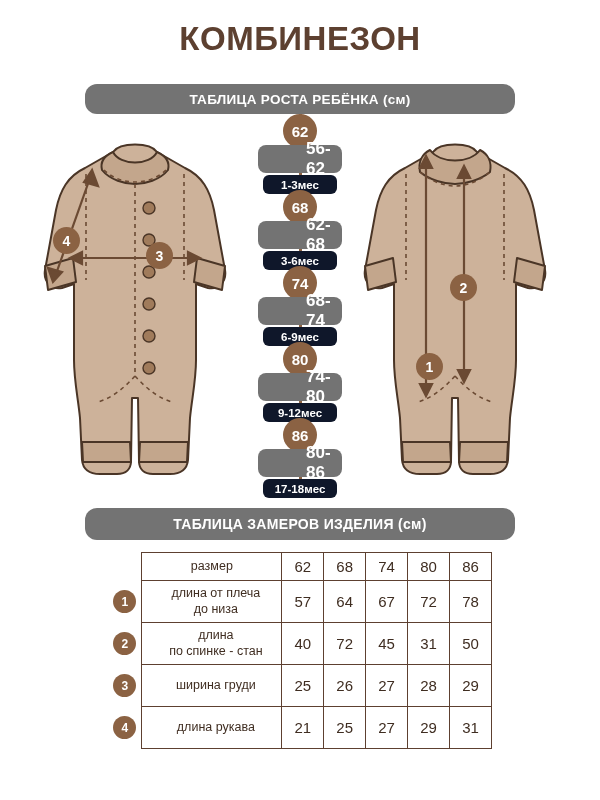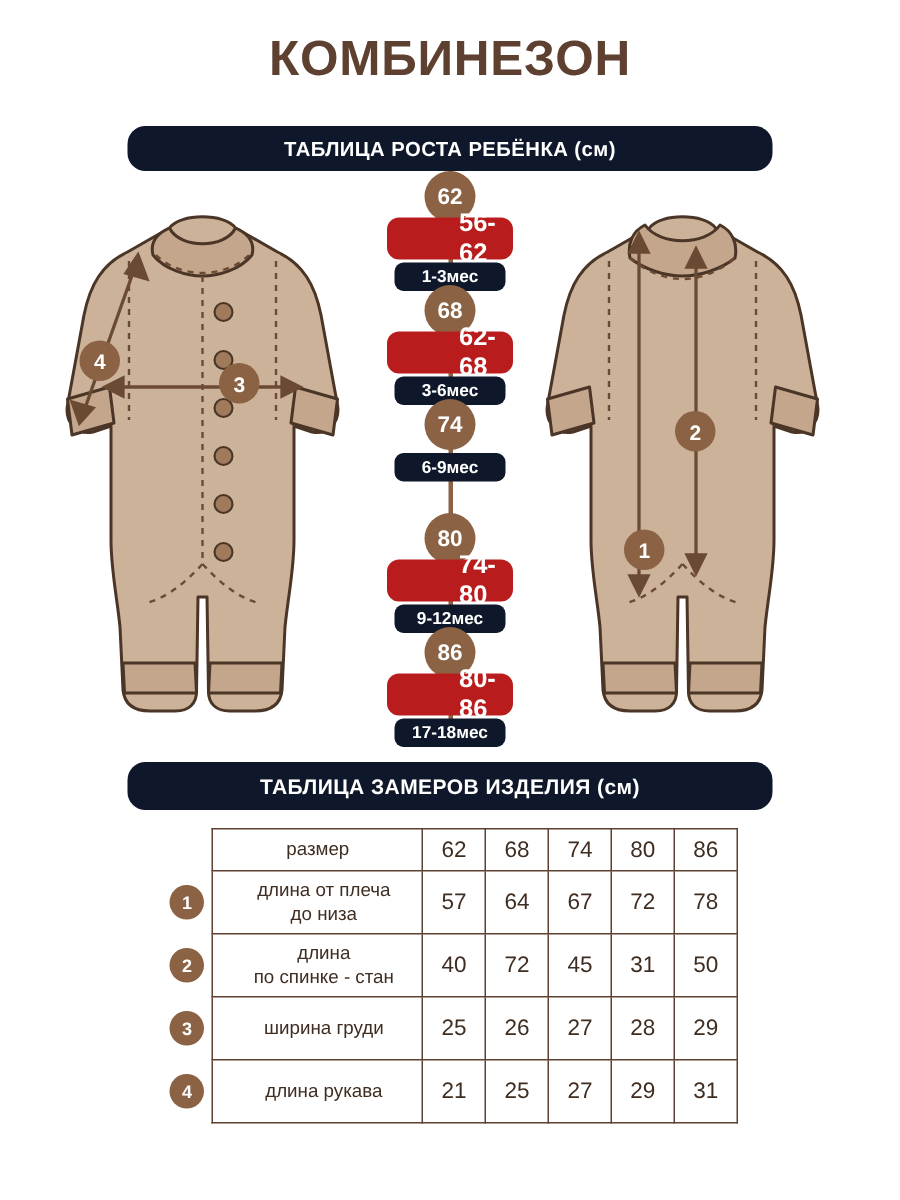--- a/index.html
+++ b/index.html
@@ -23,21 +23,21 @@
     text-align: center;
     font-size: 33px;
     font-weight: bold;
     letter-spacing: 0.5px;
     color: #5d4030;
   }
 
   
   .banner {
     position: absolute;
-    background: #0f172a;
+    background: #737373;
     color: #ffffff;
     border-radius: 12px;
     text-align: center;
     font-weight: bold;
     display: flex;
     align-items: center;
     justify-content: center;
   }
   .banner-growth {
     left: 85px; top: 84px; width: 430px; height: 30px;
@@ -72,21 +72,21 @@
     background: #8b6243;
     color: #fff;
     font-size: 15px; font-weight: bold;
     display: flex; align-items: center; justify-content: center;
     position: relative; z-index: 2;
   }
   .size-range {
     margin-top: -3px;
     width: 84px; height: 28px;
     border-radius: 8px;
-    background: #b91c1c;
+    background: #737373;
     color: #fff;
     font-size: 17px; font-weight: bold;
     display: flex; align-items: center; justify-content: center;
     position: relative; z-index: 2; padding-left: 48px;
   }
   .size-age {
     margin-top: 2px;
     width: 74px; height: 19px;
     border-radius: 6px;
     background: #0f172a;
@@ -246,20 +246,21 @@
     </div>
 
     <div class="size-group" style="top:76px;">
       <div class="size-circle">68</div>
       <div class="size-range">62-68</div>
       <div class="size-age">3-6мес</div>
     </div>
 
     <div class="size-group" style="top:152px;">
       <div class="size-circle">74</div>
+      <div class="size-range">68-74</div>
       <div class="size-age">6-9мес</div>
     </div>
 
     <div class="size-group" style="top:228px;">
       <div class="size-circle">80</div>
       <div class="size-range">74-80</div>
       <div class="size-age">9-12мес</div>
     </div>
 
     <div class="size-group" style="top:304px;">

